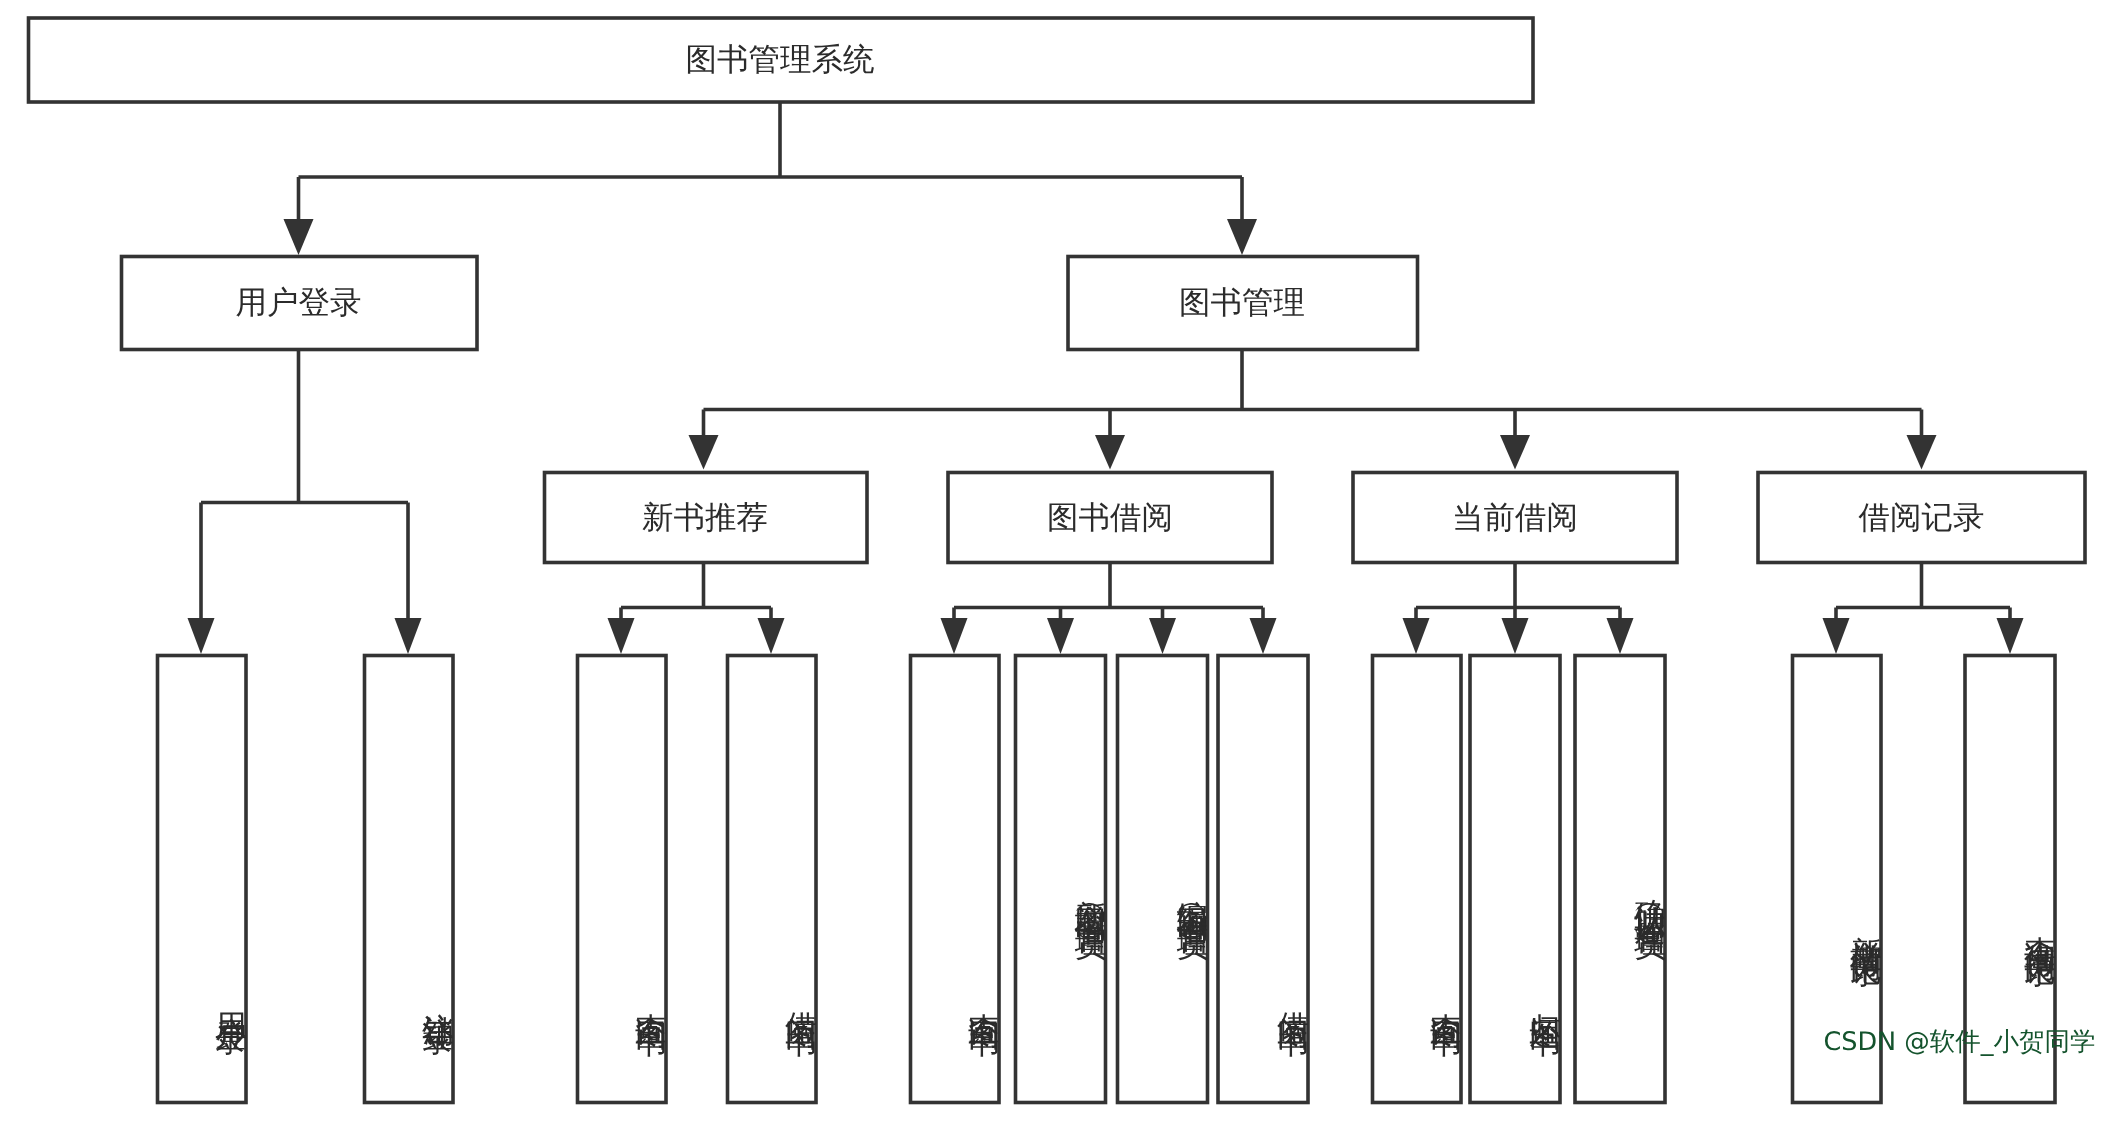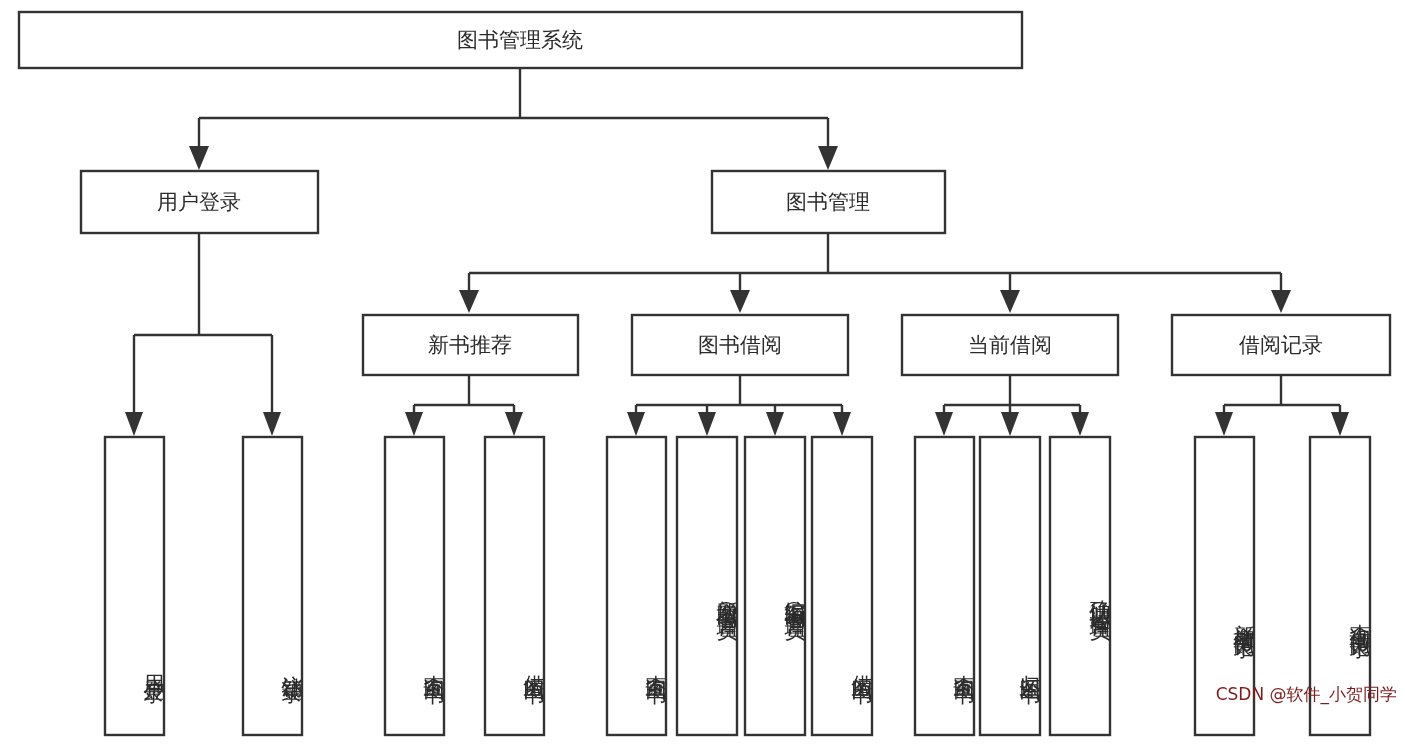--- a/index.html
+++ b/index.html
@@ -63,21 +63,21 @@
     align-items: flex-start;
     justify-content: center;
     pointer-events: none;
   }
   .watermark {
     position: absolute;
     right: 8px;
     bottom: 4px;
     font-family: "DejaVu Sans", "Liberation Sans", sans-serif;
     font-size: 17px;
-    color: #7f1d1d;
+    color: #14532d;
     white-space: nowrap;
   }
 </style>
 </head>
 <body>
 
 <div id="diagram-root">
 
   <svg class="diagram-canvas" viewBox="0 0 1405 747" xmlns="http://www.w3.org/2000/svg">
 

